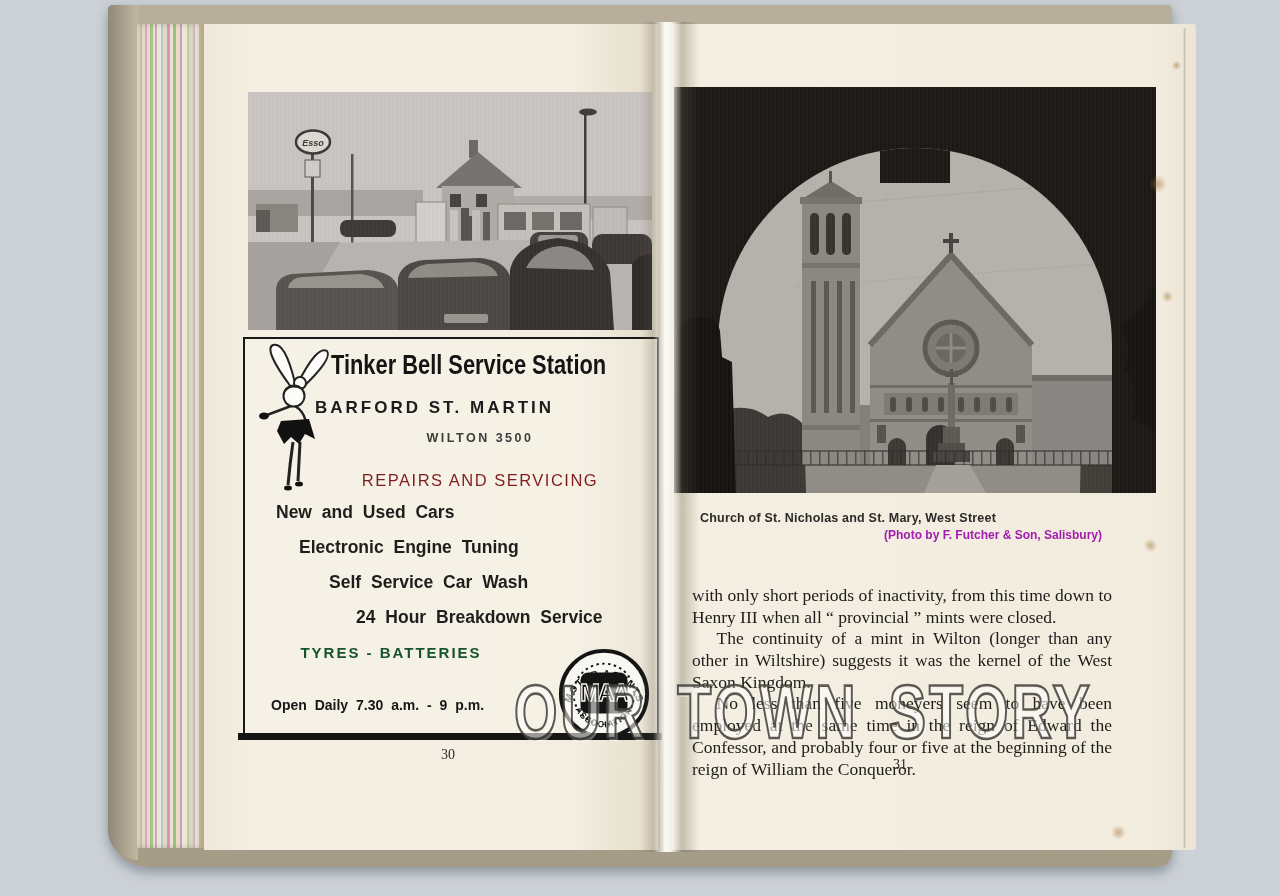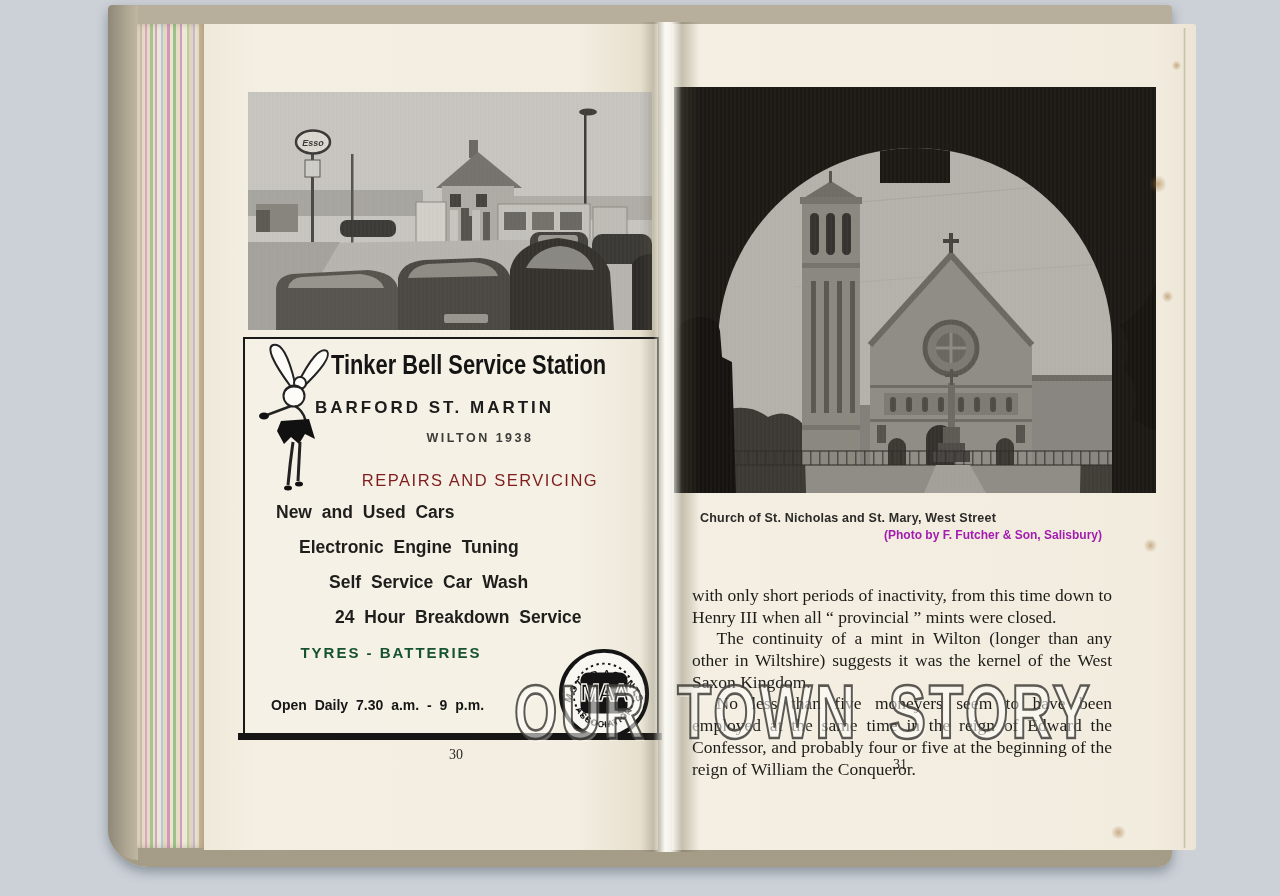--- a/index.html
+++ b/index.html
@@ -71,40 +71,40 @@
   .ad-location{position:absolute;left:70px;top:59px;width:330px;
     font-size:17px;font-weight:bold;letter-spacing:3px;color:#1c1c1c;}
   .ad-phone{position:absolute;left:70px;top:92px;width:330px;text-align:center;
     font-size:12.5px;letter-spacing:2.5px;color:#3d3c3a;font-weight:bold;}
   .ad-subhead{position:absolute;left:70px;top:132px;width:330px;text-align:center;
     font-size:16.5px;letter-spacing:1.5px;color:#7f1d1d;}
   .svc{position:absolute;font-size:17.5px;font-weight:bold;color:#1e1e1c;word-spacing:5px;white-space:nowrap;}
   .svc-0{left:31px;top:163px;}
   .svc-1{left:54px;top:198px;}
   .svc-2{left:84px;top:233px;}
-  .svc-3{left:90px;top:268px;}
+  .svc-3{left:111px;top:268px;}
   .ad-products{position:absolute;left:28px;top:302px;width:236px;text-align:center;
     font-size:15px;font-weight:bold;letter-spacing:2px;color:#14532d;line-height:23px;}
   .ad-hours{position:absolute;left:26px;top:358px;font-size:14px;font-weight:bold;
     color:#161616;word-spacing:4px;white-space:nowrap;}
   .maa-badge{position:absolute;left:310px;top:306px;width:98px;height:98px;z-index:12;}
   
   .caption{position:absolute;left:700px;top:498px;width:402px;z-index:4;color:#2b2a28;margin-top:13px;}
   .caption-title{font-size:12.5px;font-weight:bold;letter-spacing:.2px;}
   .caption-credit{margin-top:3px;text-align:right;font-size:12px;font-weight:bold;color:#a21caf;}
   .body-text{
     position:absolute;left:692px;top:585px;width:420px;z-index:4;
     font-family:"Liberation Serif",serif;font-size:17.5px;line-height:1.24;
     color:#1d1c19;text-align:justify;
   }
   .body-text p{margin:0;}
   .body-text p.ind{text-indent:1.4em;}
   .pageno{position:absolute;z-index:4;font-family:"Liberation Serif",serif;
     font-size:14px;color:#2b2a27;text-align:center;}
-  .pageno-left{left:250px;top:747px;width:412px;}
+  .pageno-left{left:242px;top:747px;width:412px;}
   .pageno-right{left:700px;top:757px;width:400px;}
   
   .watermark{
     position:absolute;left:514px;top:668px;z-index:40;white-space:nowrap;
     font-size:57px;font-weight:bold;letter-spacing:3px;word-spacing:12px;
     color:rgba(248,246,240,.14);
     -webkit-text-stroke:2px rgba(52,50,46,.8);
     text-shadow:2px 2px 0 rgba(255,255,252,.35),-1px -1px 0 rgba(255,255,252,.25);
     transform:scale(.98,1.32);transform-origin:left top;
   }
@@ -190,21 +190,21 @@
       <path d="M48,63 Q56,68 58,76 L62,86" stroke="#222" stroke-width="2.5" fill="none"></path>
       <polygon points="34,78 62,76 68,96 58,91 52,101 44,94 37,101 30,88" fill="#111"></polygon>
       <path d="M46,99 Q43,120 41,142" stroke="#222" stroke-width="3" fill="none"></path>
       <path d="M53,99 Q52,118 51,138" stroke="#222" stroke-width="3" fill="none"></path>
       <ellipse cx="41" cy="145" rx="4" ry="2.5" fill="#111"></ellipse>
       <ellipse cx="52" cy="141" rx="4" ry="2.5" fill="#111"></ellipse>
     </svg>
 
     <div class="ad-headline">Tinker Bell Service Station</div>
     <div class="ad-location">BARFORD ST. MARTIN</div>
-    <div class="ad-phone">WILTON 1938</div>
+    <div class="ad-phone">WILTON 3500</div>
     <div class="ad-subhead">REPAIRS AND SERVICING</div>
 
     <div class="svc svc-0">New and Used Cars</div>
     <div class="svc svc-1">Electronic Engine Tuning</div>
     <div class="svc svc-2">Self Service Car Wash</div>
     <div class="svc svc-3">24 Hour Breakdown Service</div>
 
     <div class="ad-products">
       <div>TYRES - BATTERIES</div>
     </div>

